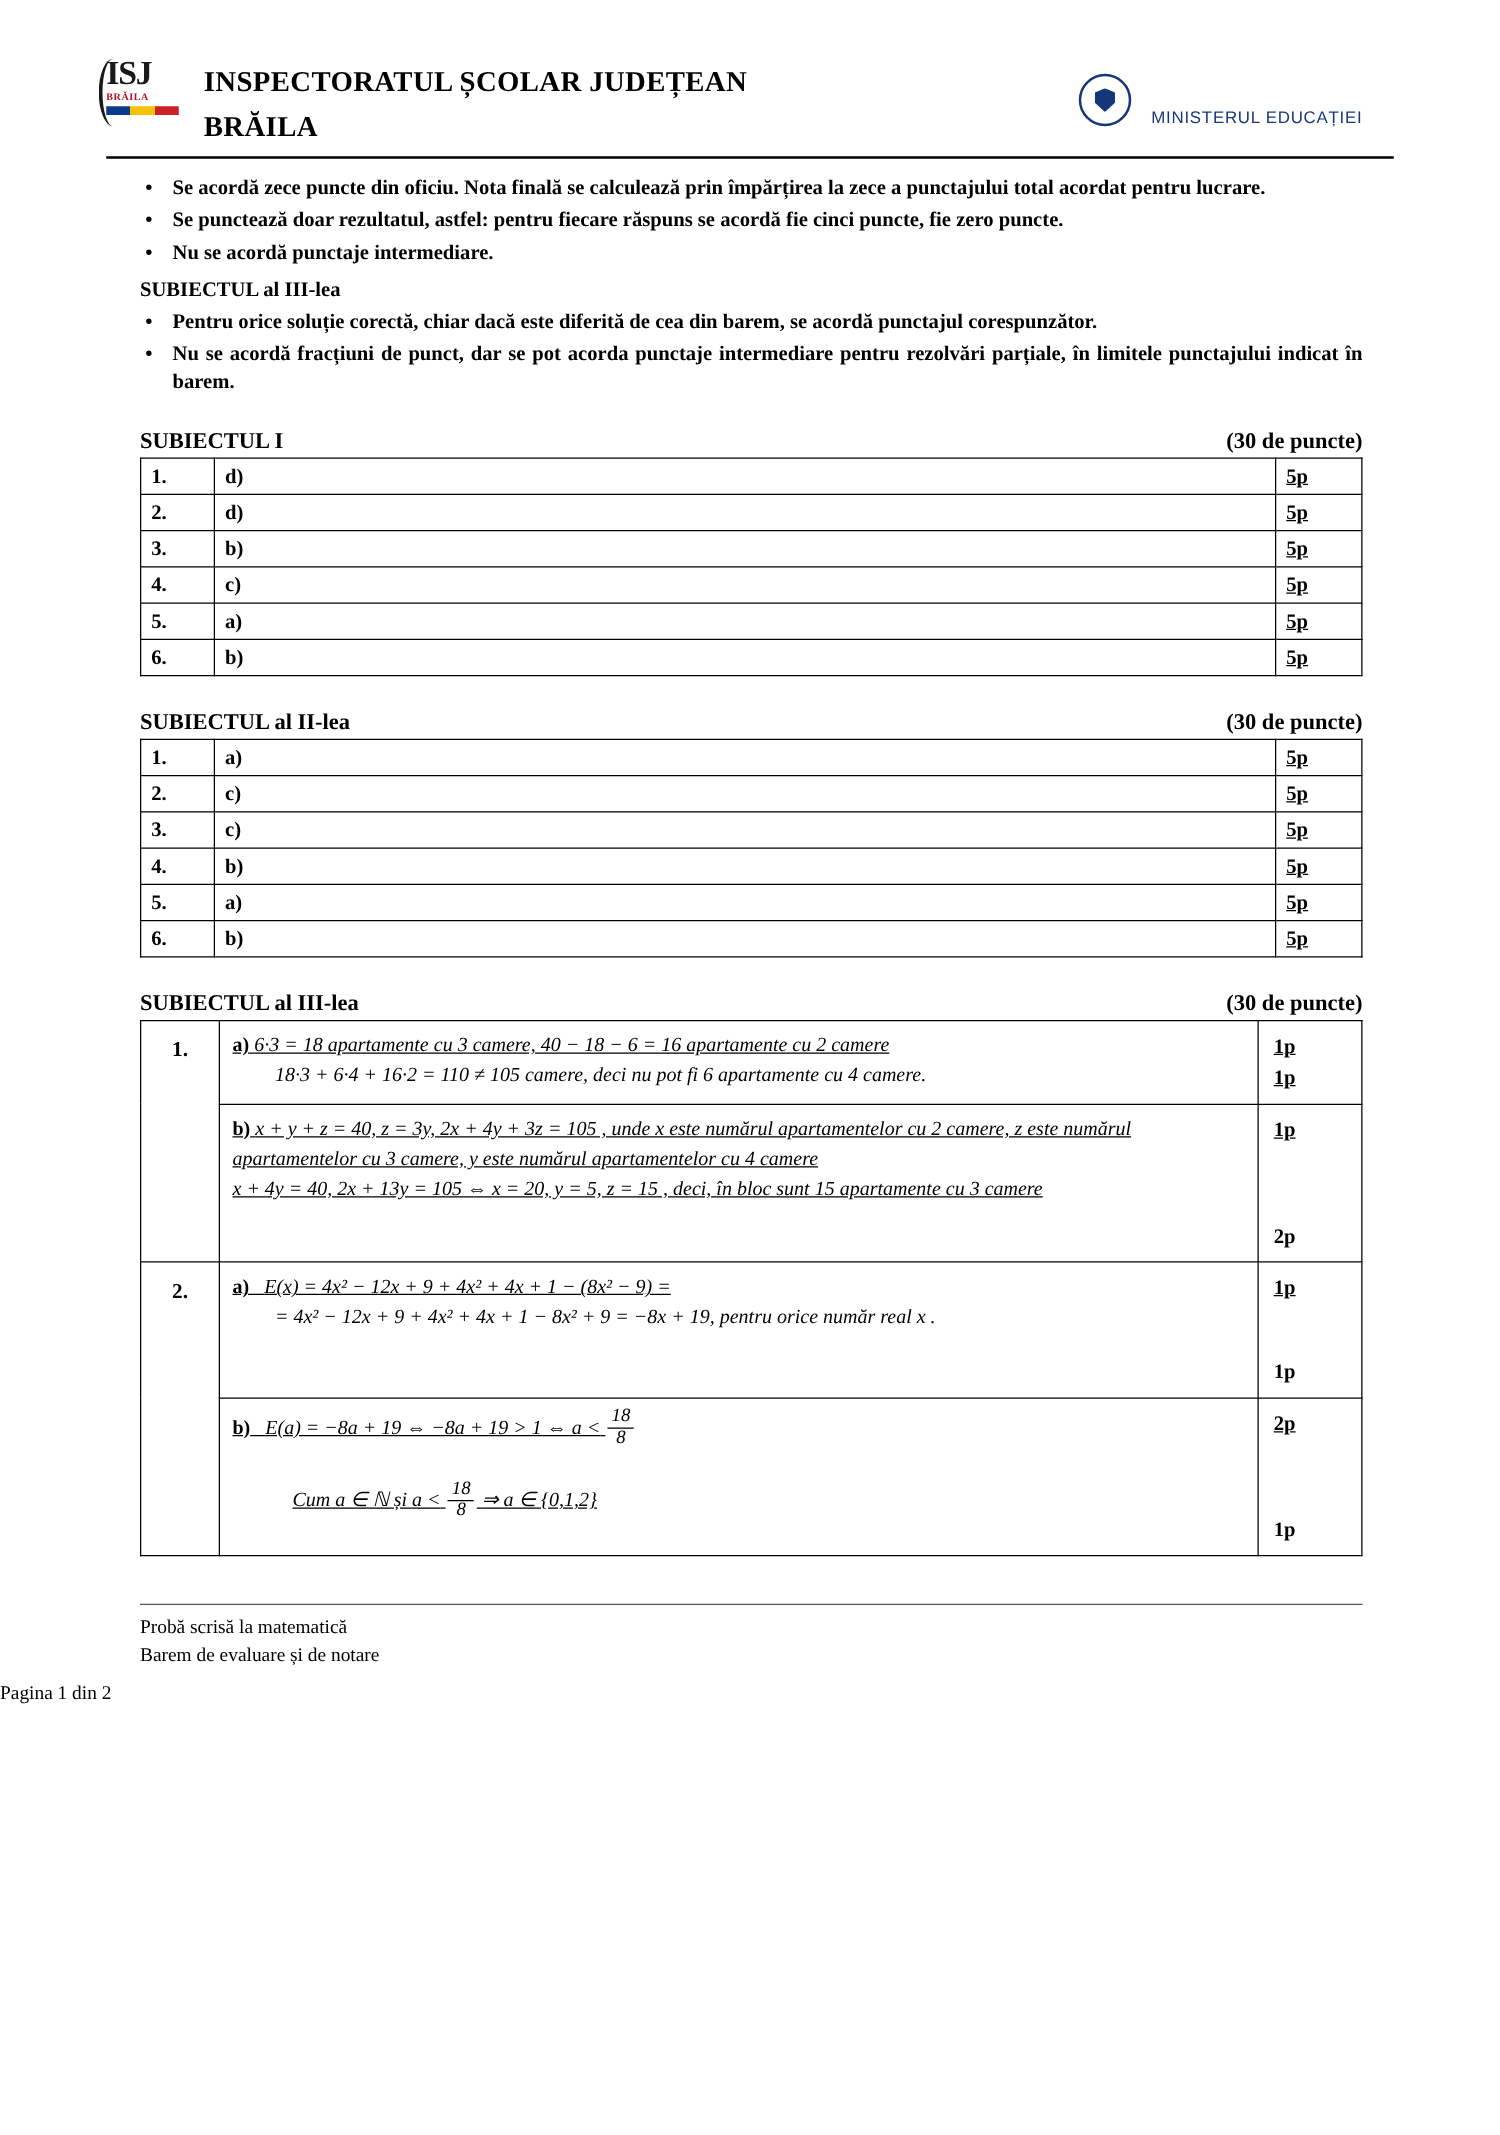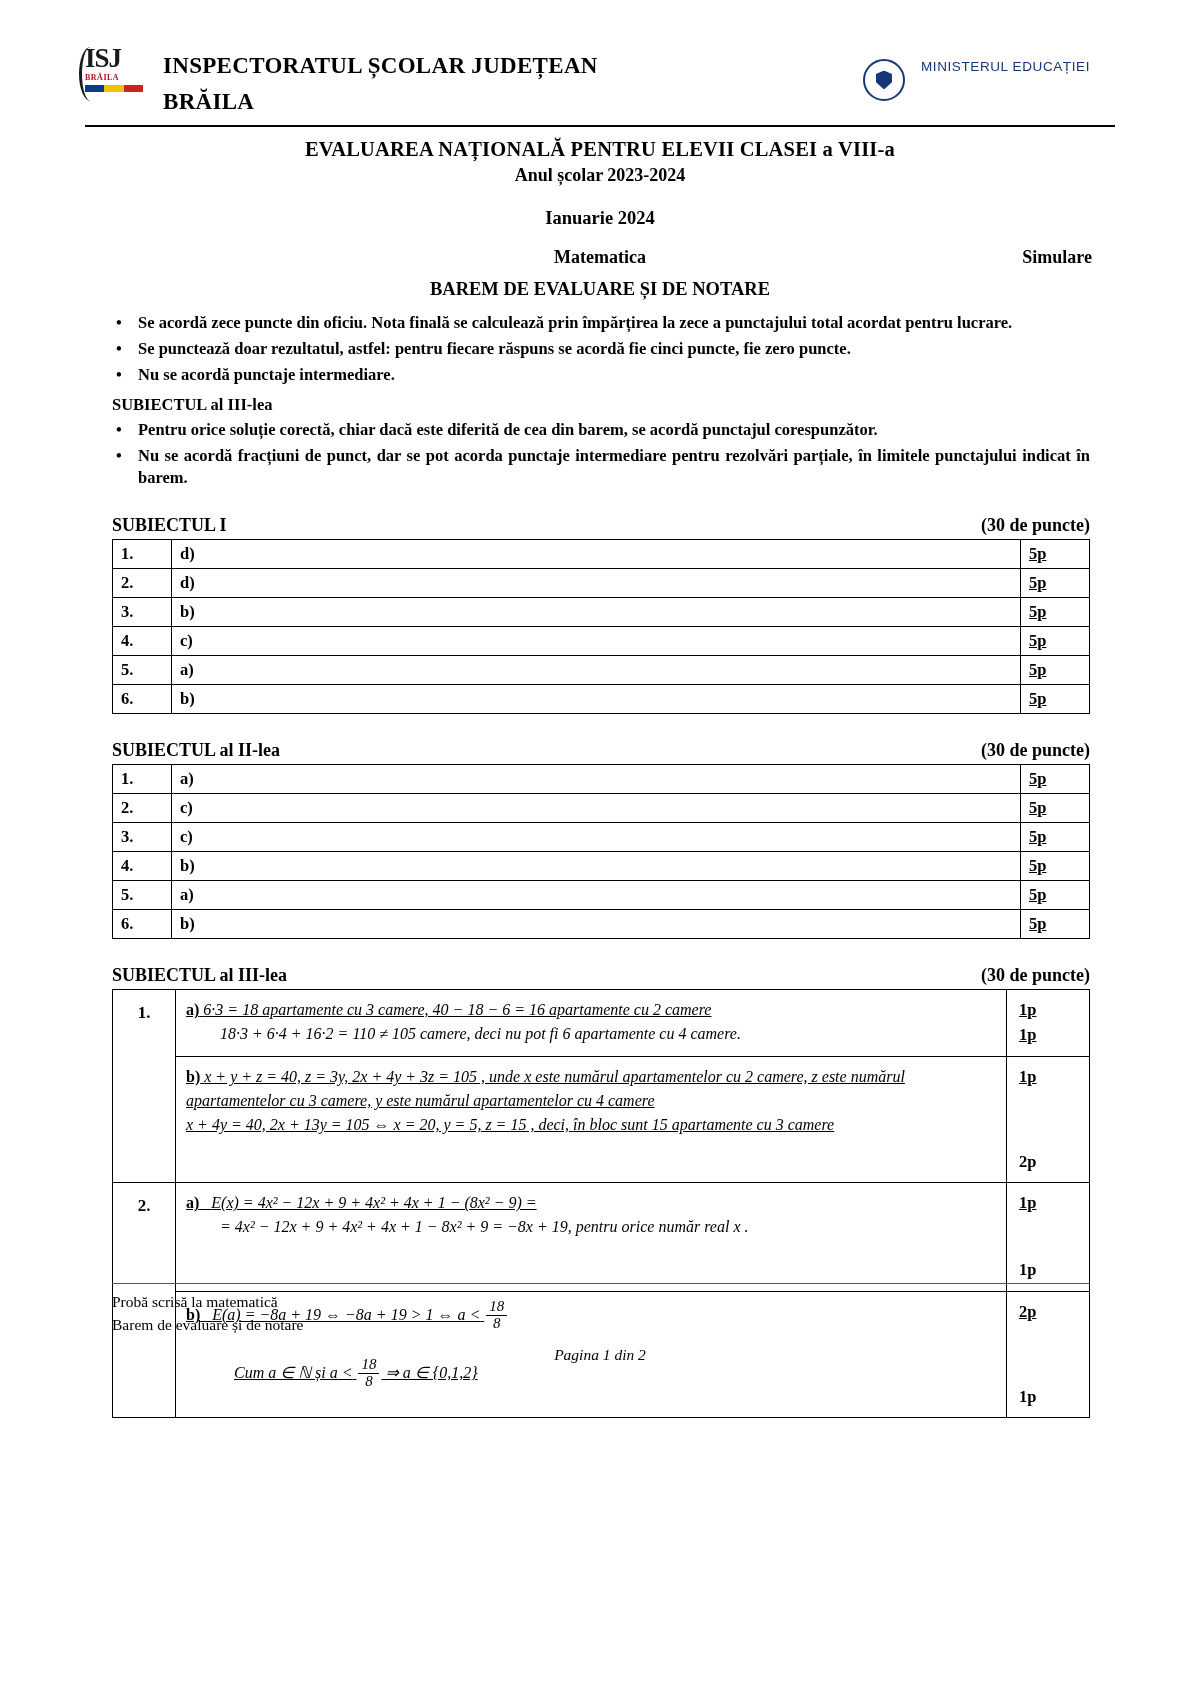--- a/index.html
+++ b/index.html
@@ -78,21 +78,21 @@
   .org-name {
     font-family: "Liberation Serif", serif;
     font-weight: bold;
     font-size: 23px;
     line-height: 1.3;
     letter-spacing: 0.3px;
     padding-top: 6px;
   }
   .header-right {
     display: flex;
-    align-items: flex-start;
+    align-items: flex-end;
     gap: 16px;
     padding-top: 14px;
   }
   .me-seal {
     width: 38px;
     height: 38px;
     border-radius: 50%;
     border: 2px solid #15377a;
     position: relative;
     flex: none;
@@ -275,24 +275,22 @@
     margin: 0 110px 0 112px;
     border-bottom: 1px solid #555;
   }
   .footer-lines {
     margin: 7px 110px 0 112px;
     font-size: 15.5px;
     font-family: "Liberation Serif", serif;
     line-height: 1.45;
   }
   .footer-page {
-    text-align: center;
     font-size: 15.5px;
     margin-top: 10px;
-    font-style: italic;
   }
 </style>
 </head>
 <body>
 
 <div class="page">
 
   <div class="header">
     <div class="header-left">
       <div class="isj-logo">
@@ -310,30 +308,20 @@
         <div class="org-name">BRĂILA</div>
       </div>
     </div>
     <div class="header-right">
       <div class="me-seal"></div>
       <div class="me-text">MINISTERUL EDUCAȚIEI</div>
     </div>
   </div>
   <div class="hr-rule"></div>
 
-  <div class="titles">
-    <div class="t1">EVALUAREA NAȚIONALĂ PENTRU ELEVII CLASEI a VIII-a</div>
-    <div class="t2">Anul școlar 2023-2024</div>
-    <div class="t3">Ianuarie 2024</div>
-    <div class="row-subject">
-      <div class="subject-center">Matematica</div>
-      <div class="simulare">Simulare</div>
-    </div>
-    <div class="t4">BAREM DE EVALUARE ȘI DE NOTARE</div>
-  </div>
 
   <div class="notes">
     <div class="bullet">
       <span class="dot">•</span>
       <span class="btxt">Se acordă zece puncte din oficiu. Nota finală se calculează prin împărțirea la zece a punctajului total acordat pentru lucrare.</span>
     </div>
     <div class="bullet">
       <span class="dot">•</span>
       <span class="btxt">Se punctează doar rezultatul, astfel: pentru fiecare răspuns se acordă fie cinci puncte, fie zero puncte.</span>
     </div>

